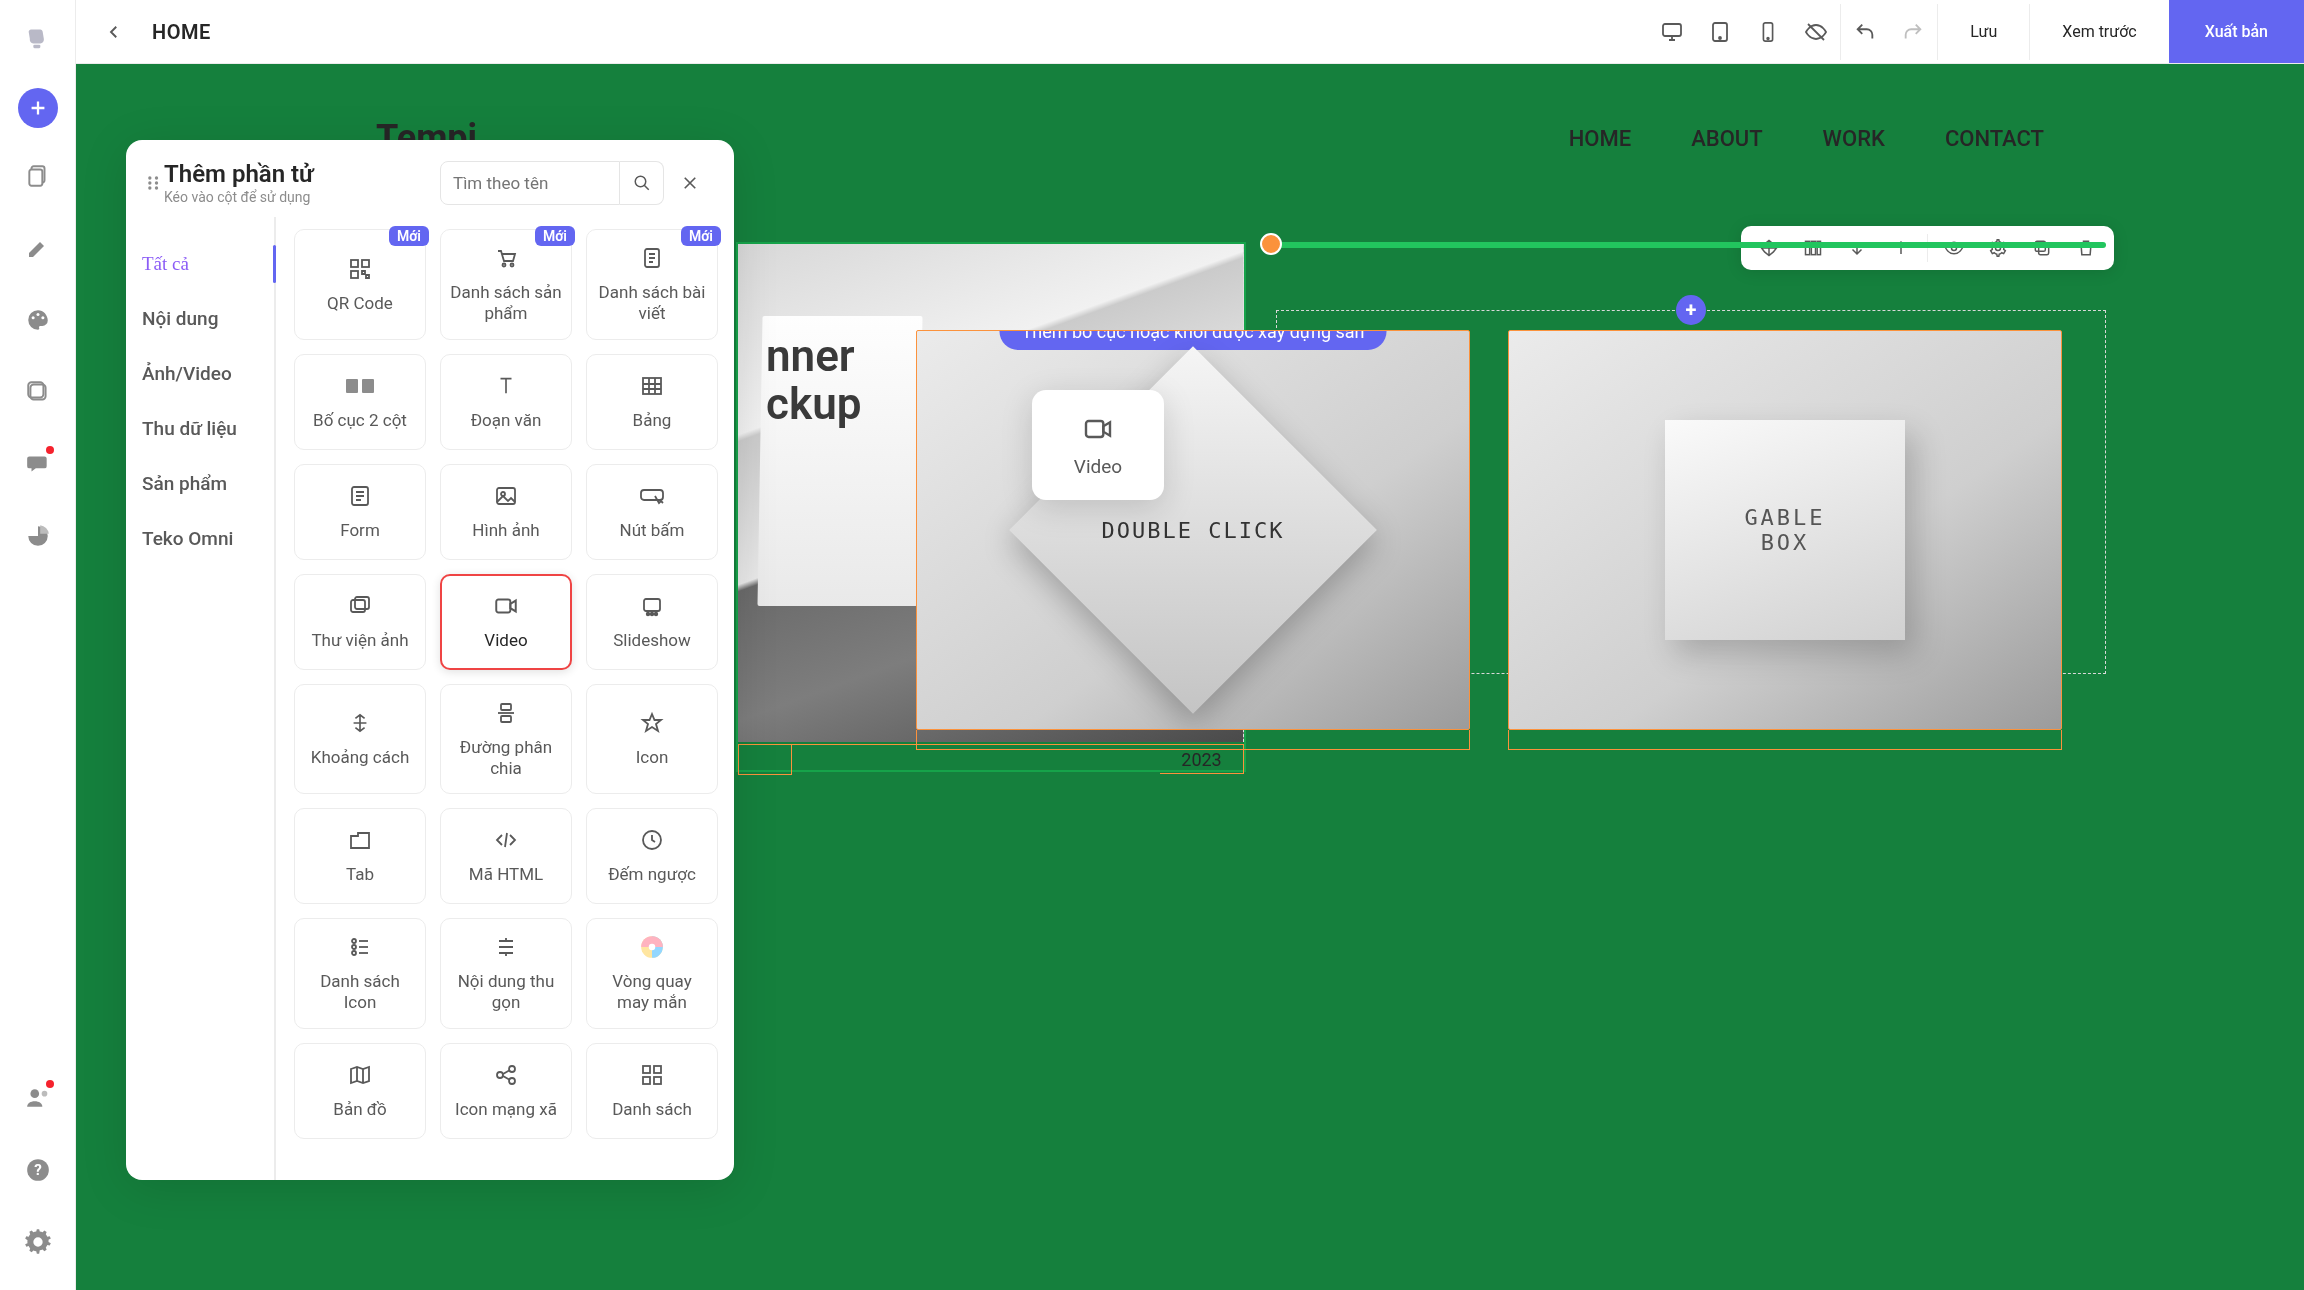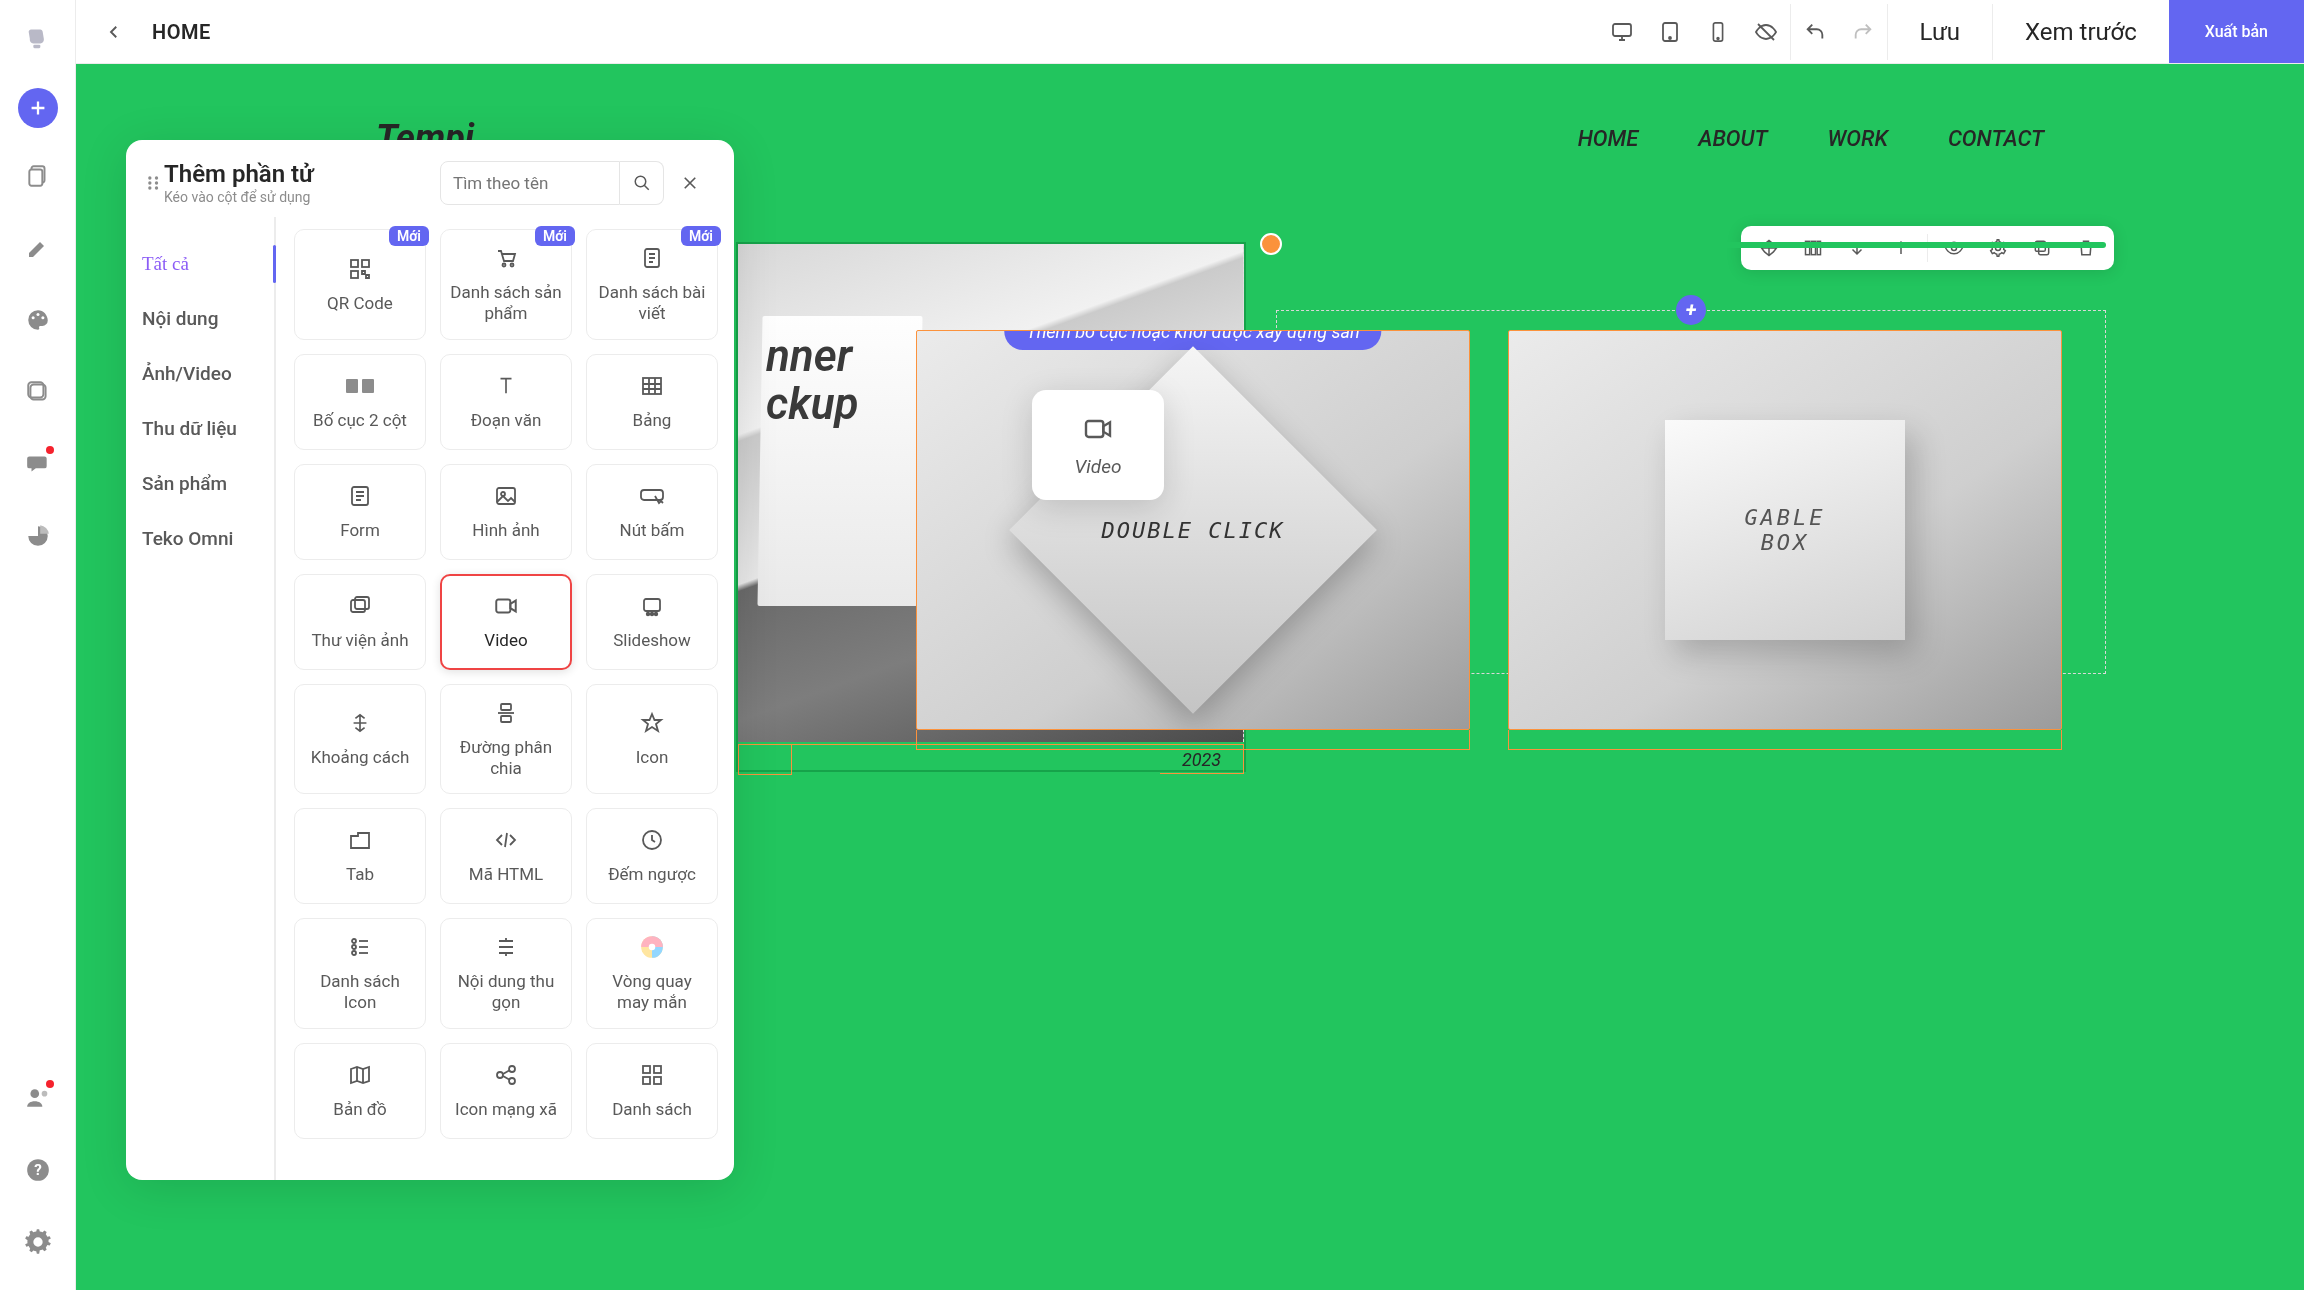--- a/index.html
+++ b/index.html
@@ -14,25 +14,25 @@
 .rail-icon .dot { position:absolute; top:6px; right:8px; width:8px; height:8px; background:#f5222d; border-radius:50%; }
 
 
 .topbar { position:absolute; left:76px; top:0; right:0; height:64px; border-bottom:1px solid #ececec; display:flex; align-items:center; justify-content:space-between; padding:0 0 0 24px; background:#fff; z-index:20; }
 .topbar-left { display:flex; align-items:center; gap:24px; }
 .topbar-back { width:28px; height:28px; display:flex; align-items:center; justify-content:center; color:#595959; cursor:pointer; }
 .page-name { font-size:20px; font-weight:600; letter-spacing:.5px; color:#262626; }
 .topbar-right { display:flex; align-items:center; height:100%; }
 .topbar-right .icon-btn { width:48px; height:100%; display:flex; align-items:center; justify-content:center; color:#595959; cursor:pointer; }
 .divider { width:1px; height:56px; background:#ececec; }
-.text-btn { padding:0 32px; height:100%; display:flex; align-items:center; font-size:24px; color:#262626; cursor:pointer; }
+.text-btn { padding:0 32px; height:100%; display:flex; align-items:center; font-size:16px; color:#262626; cursor:pointer; }
 .publish-btn { background:#6366f1; color:#fff; font-weight:500; padding:0 36px; height:100%; display:flex; align-items:center; font-size:16px; cursor:pointer; }
 
 
-.canvas { position:absolute; left:76px; top:64px; right:0; bottom:0; background:#22c55e; overflow:hidden;font-style:italic; }
+.canvas { position:absolute; left:76px; top:64px; right:0; bottom:0; background:#15803d; overflow:hidden; }
 .site-header { position:absolute; top:0; left:0; right:0; height:148px; display:flex; align-items:center; justify-content:space-between; padding:0 260px 0 300px; }
 .site-logo { font-size:36px; font-weight:700; color:#262626; }
 .site-nav { display:flex; gap:60px; }
 .site-nav a { font-size:22px; color:#262626; font-weight:500; cursor:pointer; }
 
 
 .elements-panel { position:absolute; left:126px; top:140px; width:608px; height:1040px; background:#fff; border-radius:16px; box-shadow:0 8px 48px rgba(0,0,0,.12); z-index:30; display:flex; flex-direction:column; overflow:hidden; }
 .ep-head { display:flex; align-items:center; padding:20px 24px 12px 18px; gap:0; }
 .ep-drag { color:#8c8c8c; font-size:18px; }
 .ep-title h3 { font-size:24px; font-weight:600; color:#262626; }

